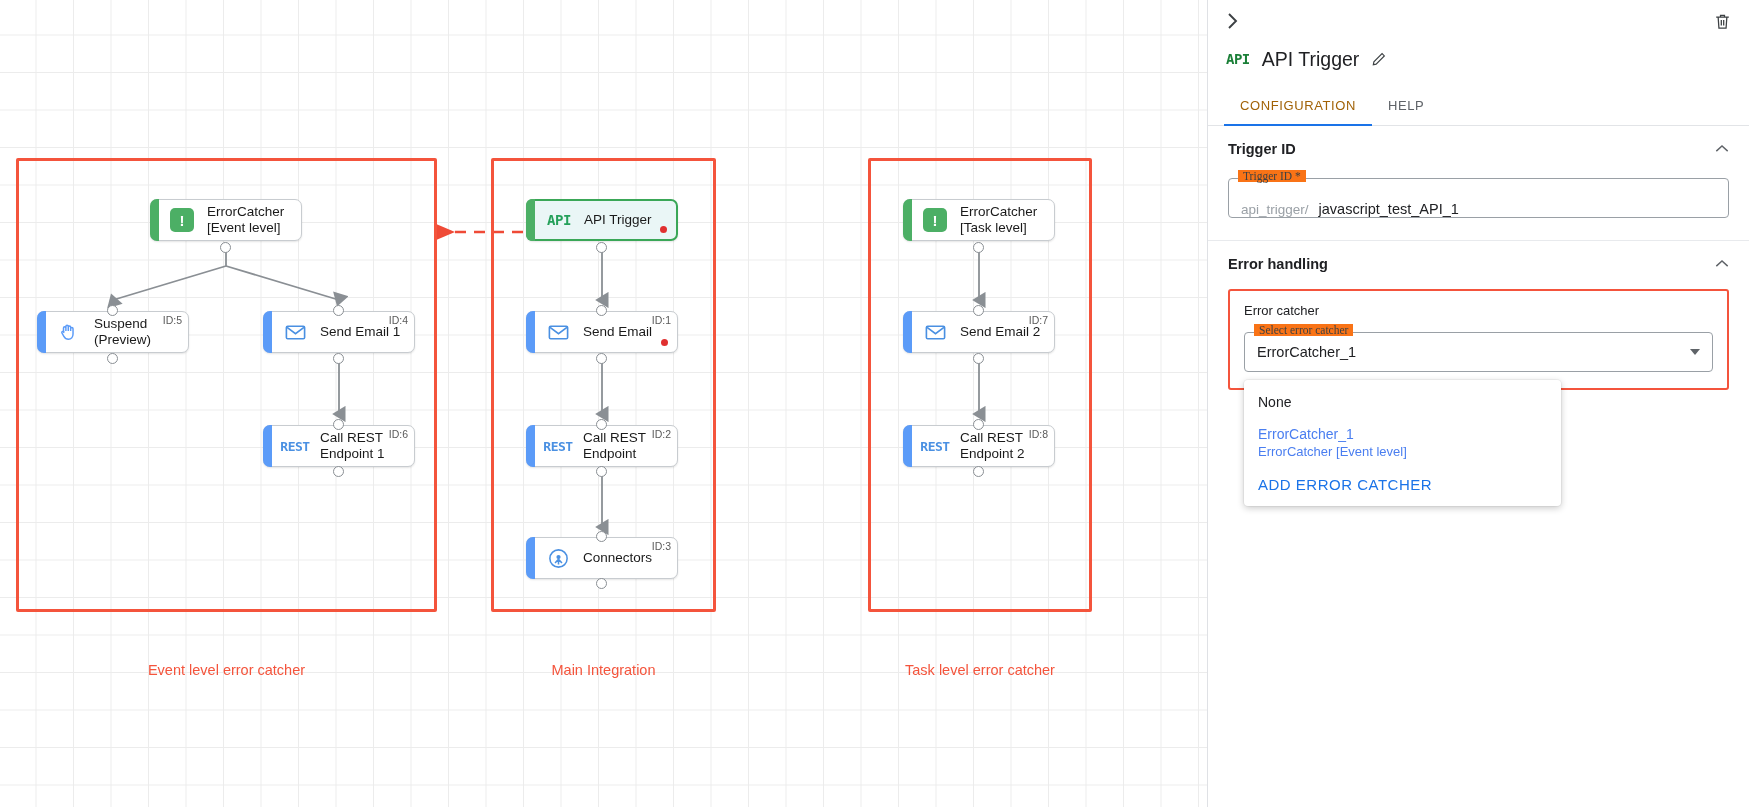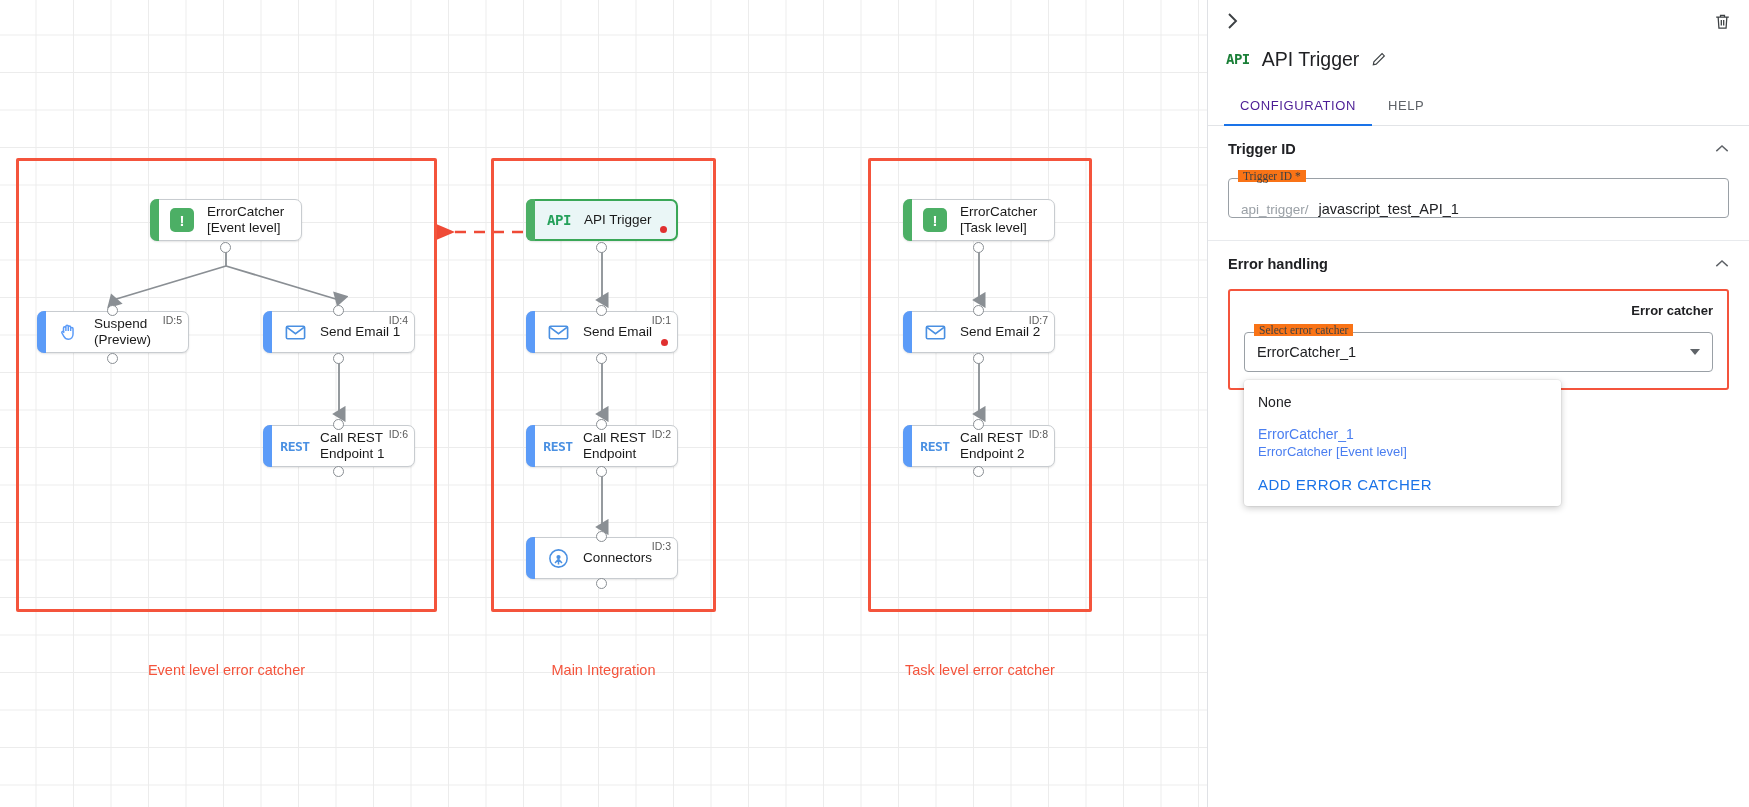--- a/index.html
+++ b/index.html
@@ -192,21 +192,21 @@
   }
   .tab {
     font-size: 13px;
     letter-spacing: 0.6px;
     padding: 9px 16px 11px 16px;
     color: #5f6368;
     cursor: pointer;
     font-family: "Liberation Sans", sans-serif;
   }
   .tab.active {
-    color: #4c1d95;
+    color: #a16207;
     border-bottom: 2.5px solid #1a73e8;
     margin-bottom: -1px;
   }
   .section {
     border-bottom: 1px solid #e8eaed;
     padding: 0 20px;
   }
   .section-head {
     display: flex; align-items: center; justify-content: space-between;
     height: 46px;
@@ -244,24 +244,23 @@
 
   
   .err-block {
     border: 2.5px solid #f4543c;
     border-radius: 3px;
     margin: 2px 0 18px 0;
     padding: 12px 14px 16px 14px;
     position: relative;
   }
   .err-label {
-    font-size: 13px; font-weight: bold; color: #202124;
+    font-size: 13px; font-weight: normal; color: #202124;
     margin-bottom: 14px;
     font-family: "Liberation Sans", sans-serif;
-    text-align: right;
   }
   .select-wrap { position: relative; height: 40px; }
   .select-box {
     position: absolute; inset: 0;
     border: 1px solid #9aa0a6;
     border-radius: 4px;
     display: flex; align-items: center; justify-content: space-between;
     padding: 0 12px;
     cursor: pointer;
     background: #fff;

